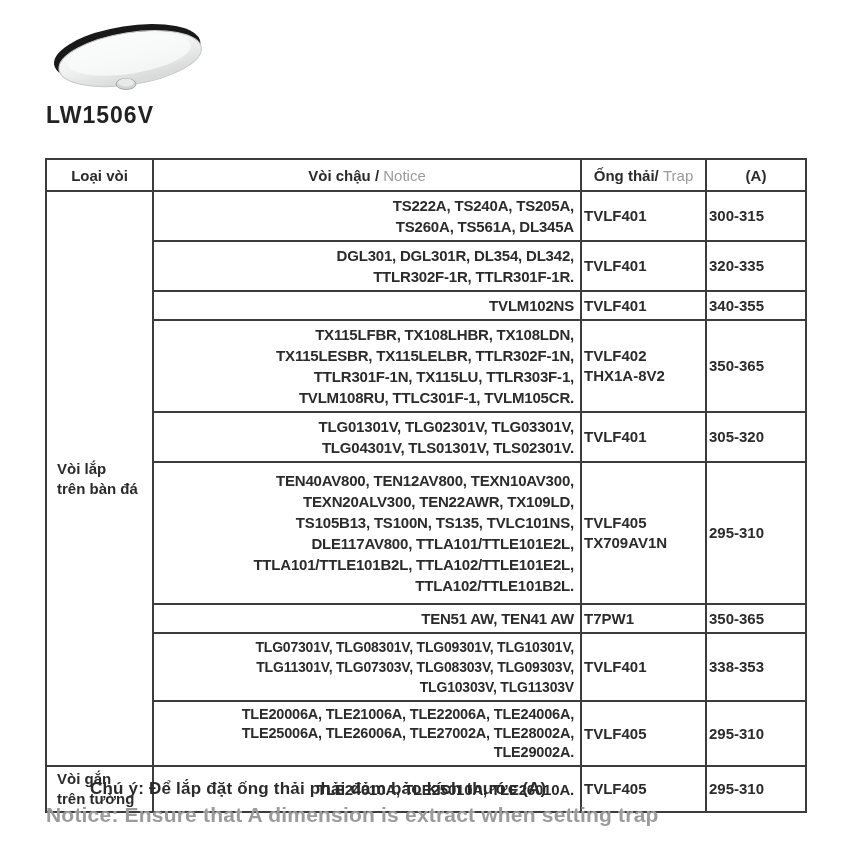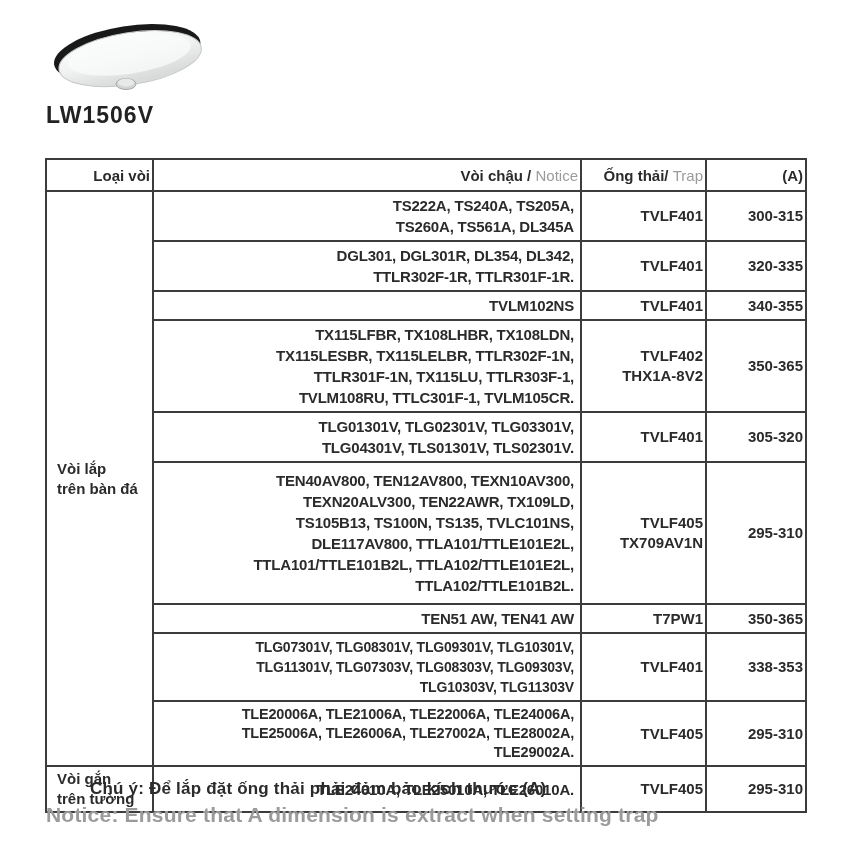--- a/index.html
+++ b/index.html
@@ -21,38 +21,38 @@
     width:760px;
     border-collapse:collapse;
     table-layout:fixed;
   }
   table.spec th, table.spec td{
     border:2px solid #3c3c3c;
     vertical-align:middle;
   }
   th{
     font-size:15px;font-weight:700;color:#2b2b2b;
-    text-align:right;padding:4px 2px;height:22px;margin-top:32px;
+    text-align:center;padding:4px 2px;height:22px;margin-top:32px;
   }
   th .sub, .sub{color:#9b9b9b;font-weight:400;}
   td.group{
     font-size:15px;font-weight:700;line-height:20px;
     text-align:left;padding:2px 4px 2px 10px;
     white-space:pre-line;color:#2b2b2b;border-radius:17px;
   }
   td.faucets{
     font-size:15px;font-weight:700;line-height:21px;
     letter-spacing:-0.2px;
     text-align:right;padding:3px 6px 3px 12px;
     white-space:pre-line;color:#2b2b2b;
   }
   td.faucets.tight{font-size:14px;line-height:20px;}
   td.faucets.snug{font-size:14.5px;line-height:19px;}
   td.trap, td.dim{
-    font-size:15px;font-weight:700;text-align:right;
+    font-size:15px;font-weight:700;text-align:left;
     white-space:pre-line;line-height:20px;color:#2b2b2b;
     padding:2px;
   }
   .note-vi{
     position:absolute;left:46px;top:779px;
     font-size:17px;font-weight:700;color:#2b2b2b;letter-spacing:0.2px;padding-left:44px;
   }
   .note-en{
     position:absolute;left:46px;top:803px;
     font-size:21px;font-weight:700;color:#9b9b9b;letter-spacing:0.2px;

